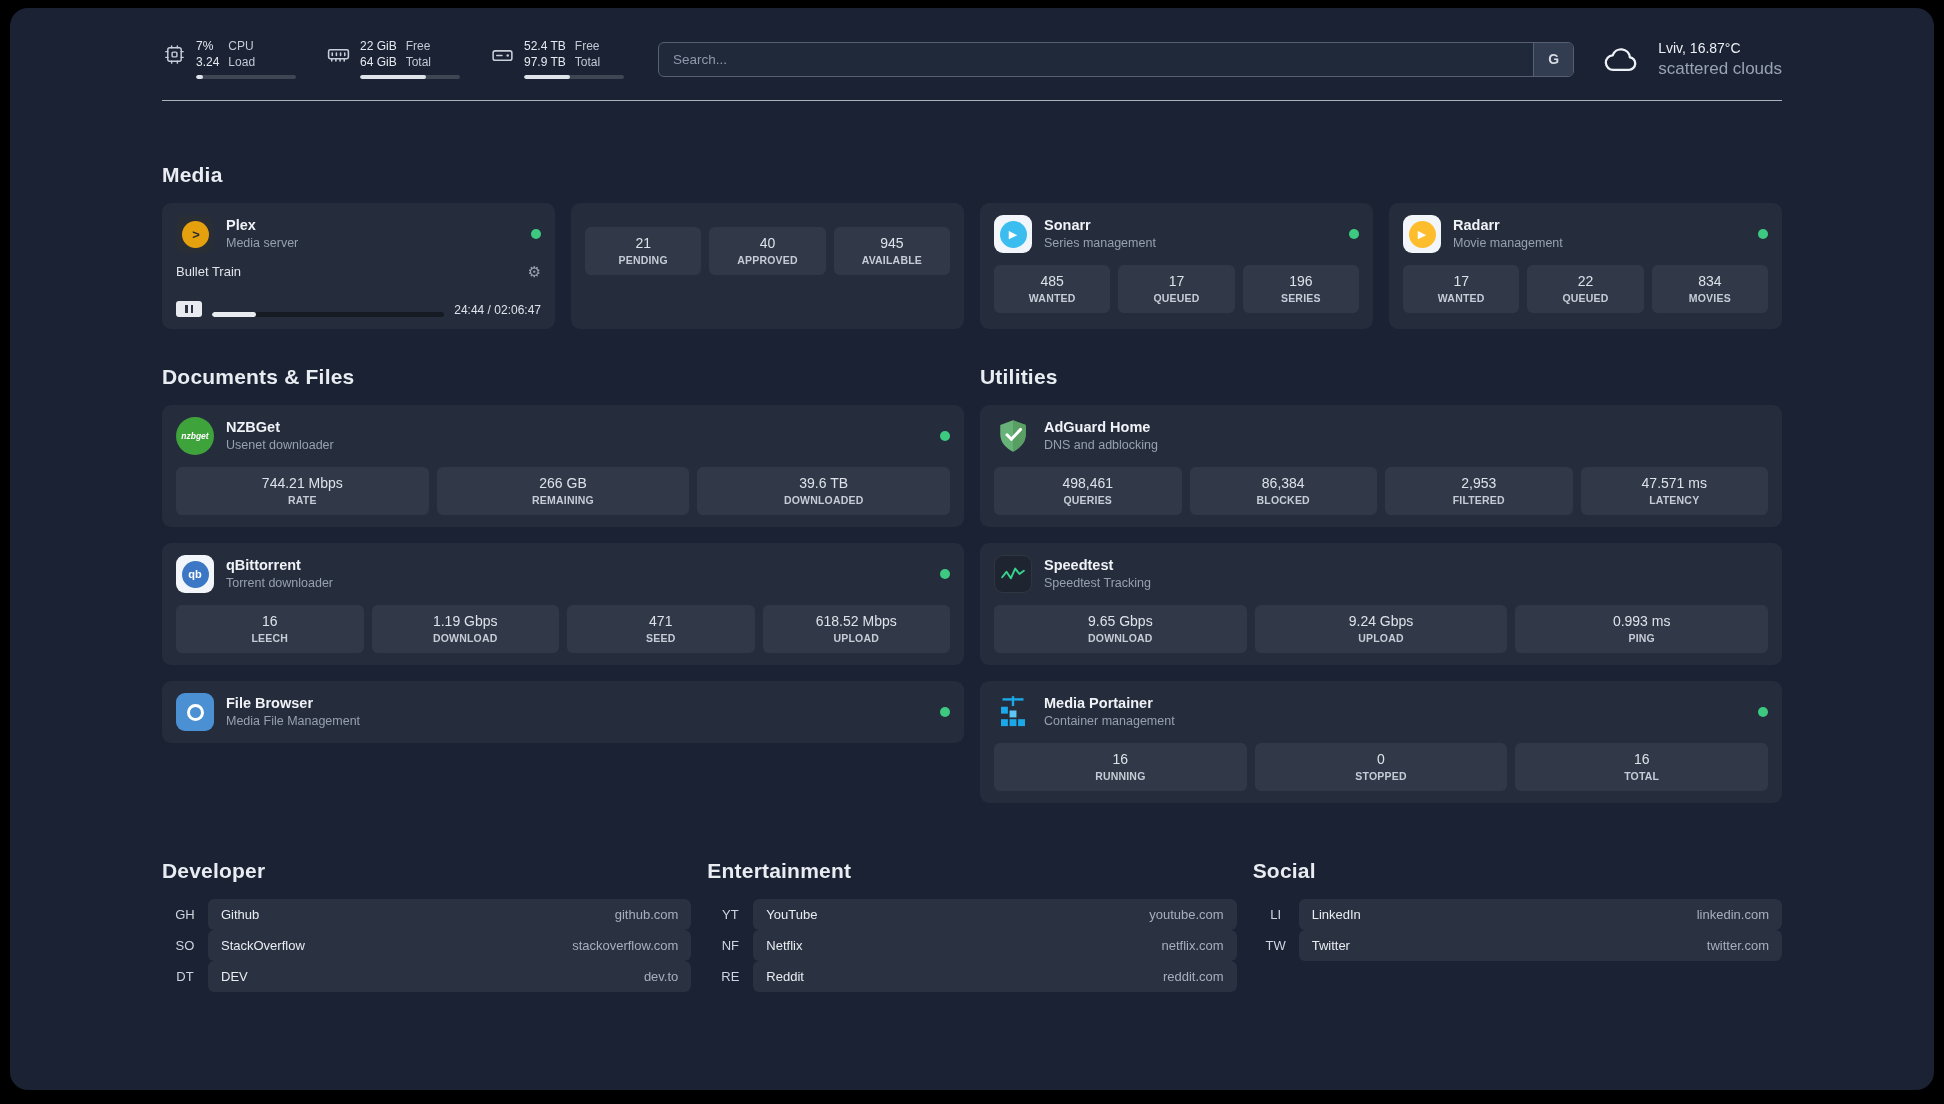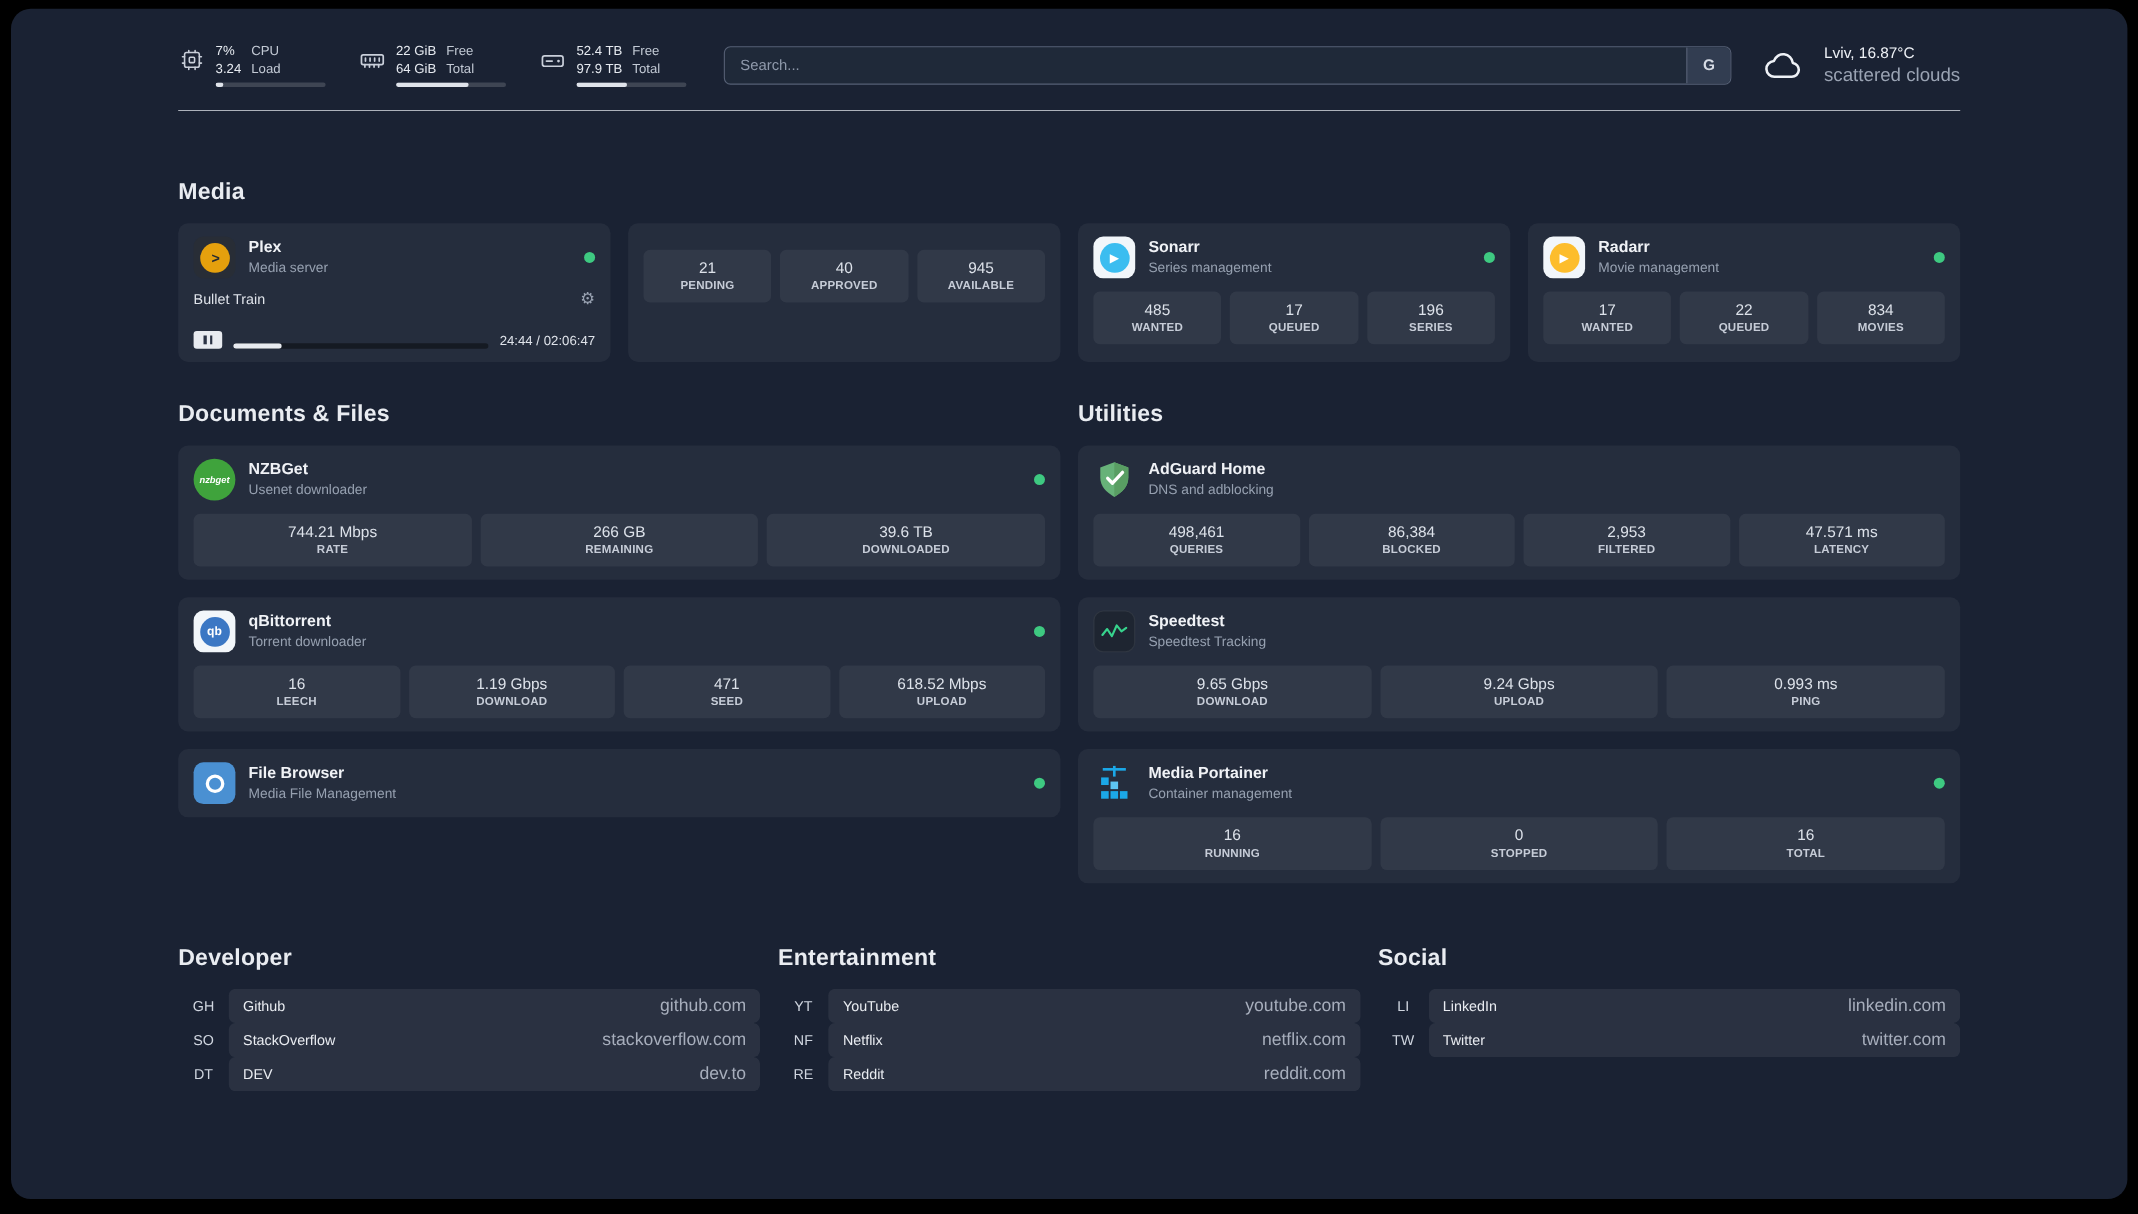--- a/index.html
+++ b/index.html
@@ -100,21 +100,21 @@
   .speedtest-icon { background:#1e2531; border-radius:9px; border:1px solid rgba(255,255,255,.08); }
 
   
   .bm-list { display:flex; flex-direction:column; gap:0; }
   .bm-row { display:flex; height:31px; border-radius:6px; overflow:hidden; cursor:pointer; }
   .bm-abbr { width:46px; display:flex; align-items:center; justify-content:center;
              font-size:13px; color:#cfd5df; }
   .bm-main { flex:1; display:flex; align-items:center; justify-content:space-between;
              background:rgba(255,255,255,.07); padding:0 13px; border-radius:6px; }
   .bm-name { font-size:13px; color:#e9ecf1; }
-  .bm-domain { font-size:16px; color:#a7aebc; }
+  .bm-domain { font-size:13px; color:#a7aebc; }
 </style>
 </head>
 <body>
 
 <div class="window">
   <div class="content">
 
     <header class="topbar">
       <div class="resources">
 

